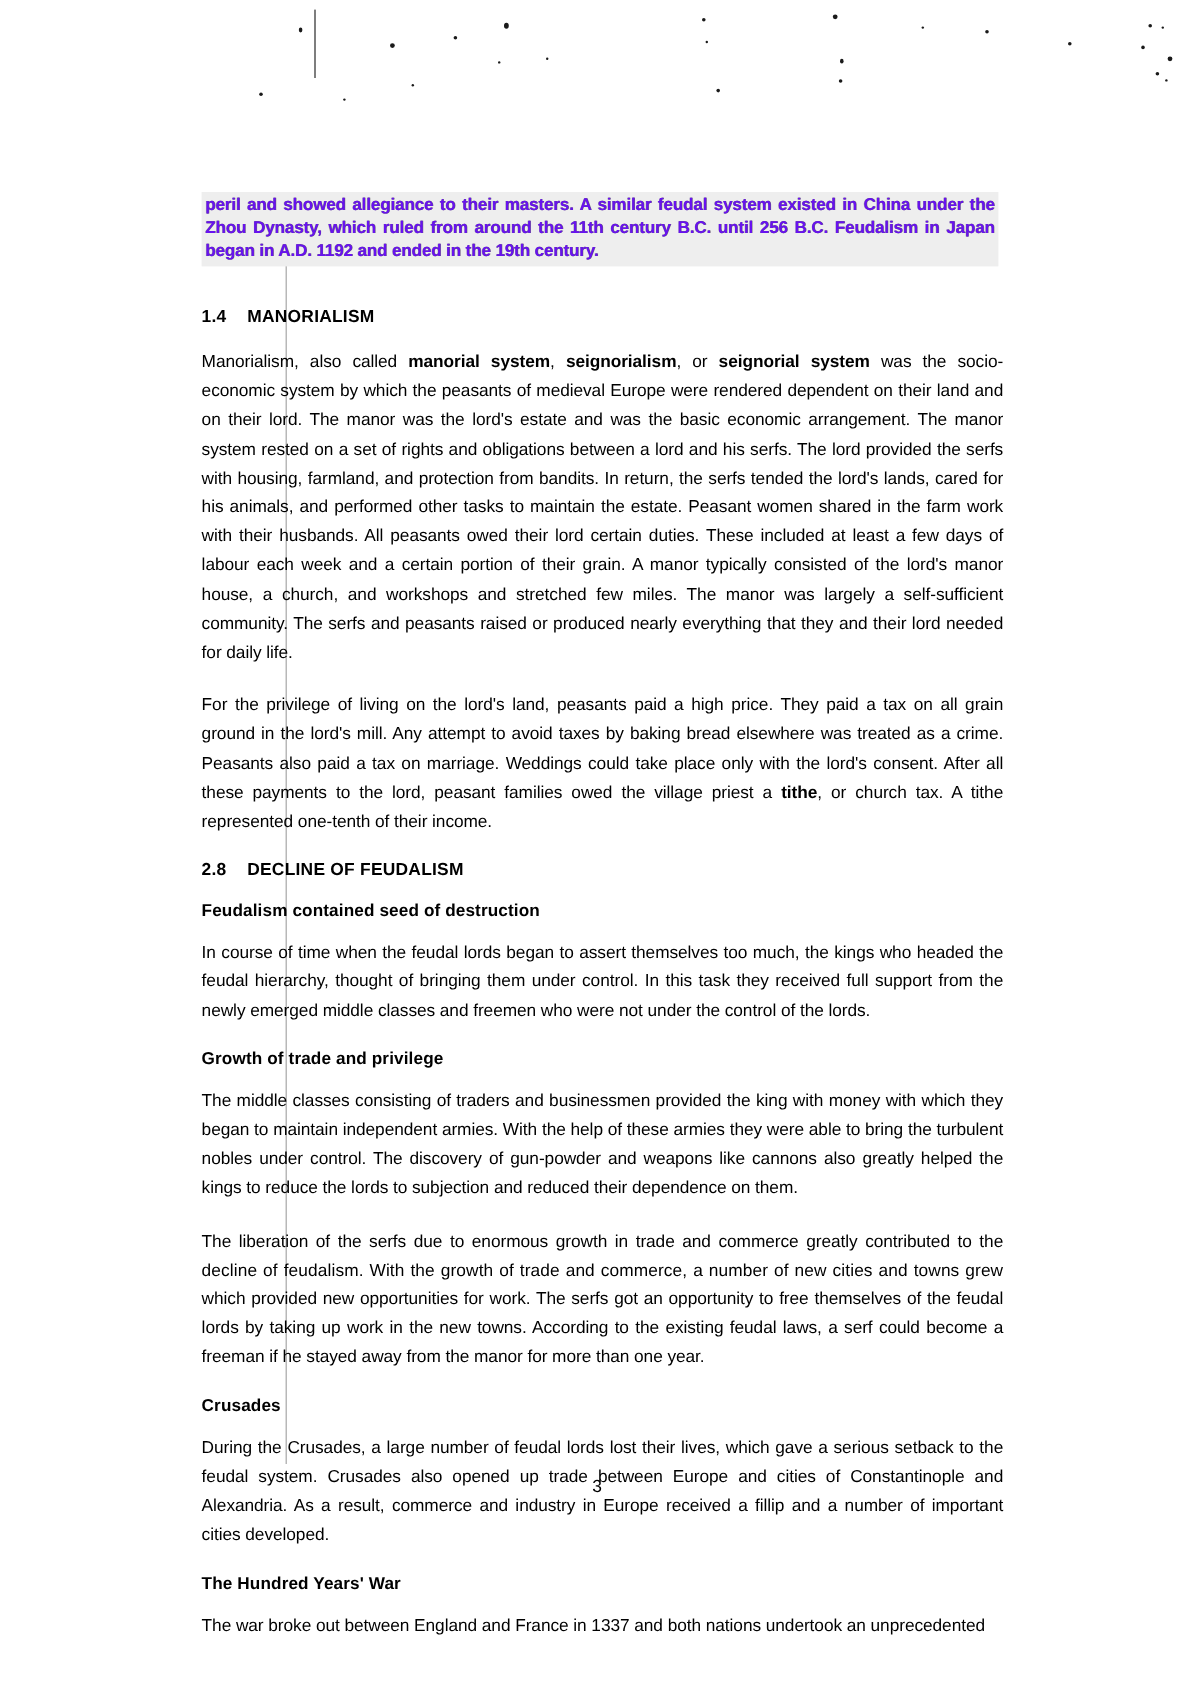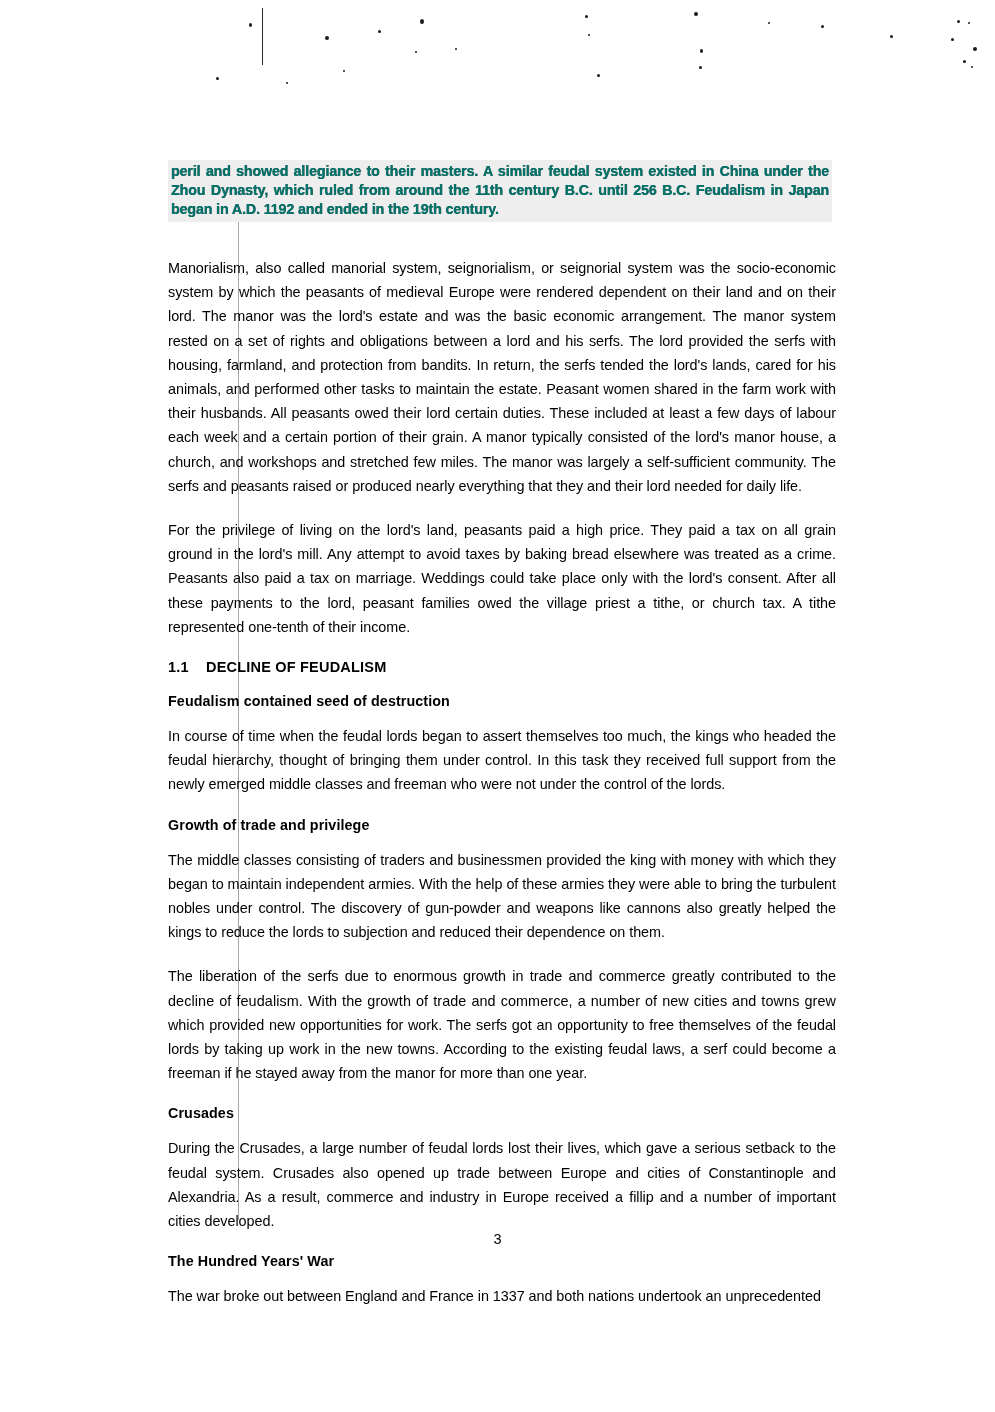--- a/index.html
+++ b/index.html
@@ -61,21 +61,21 @@
     pointer-events: none;
   }
 
   .highlight-block {
     background: #d8d8d8;
     padding: 2px 3px 3px 3px;
     margin: 0 0 34px 0;
     font-size: 14.2px;
     line-height: 19px;
     text-align: justify;
-    color: #0f766e;
+    color: #6d28d9;
     font-weight: 600;
     letter-spacing: -0.1px;
     filter: contrast(1.25);
     text-shadow: 0.4px 0.3px 0 rgba(0,0,0,0.45), -0.3px 0.4px 0 rgba(0,0,0,0.25);
     width: 664px;
     box-sizing: border-box;
   }
 
   h2.section-heading {
     font-size: 14.5px;
@@ -100,21 +100,21 @@
     line-height: 24.2px;
     text-align: justify;
     margin: 0 0 20px 0;
     letter-spacing: -0.05px;
   }
   p.body-text:last-child { margin-bottom: 12px; }
 
   .tight { margin-bottom: 16px; }
   .gap-xl { margin-bottom: 44px; }
 
-  b, strong { font-weight: normal; }
+  b, strong { font-weight: bold; }
   .slant {
     letter-spacing: 0.1px;
   }
 
   .page-number {
     position: absolute;
     left: 0;
     top: 1231px;
     width: 995px;
     text-align: center;
@@ -153,36 +153,39 @@
     <span class="speck" style="left:963px;top:60px;width:3px;height:3px;"></span>
     <span class="speck" style="left:971px;top:66px;width:2px;height:2px;"></span>
   </div>
 
   <div class="fold-line"></div>
 
   <div class="content">
 
     <p class="highlight-block">peril and showed allegiance to their masters. A similar feudal system existed in China under the Zhou Dynasty, which ruled from around the 11th century B.C. until 256 B.C. Feudalism in Japan began in A.D. 1192 and ended in the 19th century.</p>
 
+    <h2 class="section-heading">
+      <span class="num">1.4</span><span>MANORIALISM</span>
+    </h2>
 
     <p class="body-text">
       <span>Manorialism, also called </span><b>manorial system</b><span>, </span><b>seignorialism</b><span>, or </span><b>seignorial system</b><span> was the socio-economic system by which the peasants of medieval Europe were rendered dependent on their land and on their lord. The manor was the lord's estate and was the basic economic arrangement. The manor system rested on a set of rights and obligations between a lord and his serfs. The lord provided the serfs with housing, farmland, and protection from bandits. In return, the serfs tended the lord's lands, cared for his animals, and performed other tasks to maintain the estate. Peasant women shared in the farm work with their husbands. All peasants owed their lord certain duties. These included at least a few days of labour each week and a certain portion of their grain. A manor typically consisted of the lord's manor house, a church, and workshops and stretched few miles. The manor was largely a self-sufficient community. The serfs and peasants raised or produced nearly everything that they and their lord needed for daily life.</span>
     </p>
 
     <p class="body-text gap-xl">
       <span>For the privilege of living on the lord's land, peasants paid a high price. They paid a tax on all grain ground in the lord's mill. Any attempt to avoid taxes by baking bread elsewhere was treated as a crime. Peasants also paid a tax on marriage. Weddings could take place only with the lord's consent. After all these payments to the lord, peasant families owed the village priest a </span><b>tithe</b><span>, or church tax. A tithe represented one-tenth of their income.</span>
     </p>
 
     <h2 class="section-heading">
-      <span class="num">1.1</span><span>DECLINE OF FEUDALISM</span>
+      <span class="num">2.8</span><span>DECLINE OF FEUDALISM</span>
     </h2>
 
 
     <h3 class="sub-heading">Feudalism contained seed of destruction</h3>
-    <p class="body-text tight">In course of time when the feudal lords began to assert themselves too much, the kings who headed the feudal hierarchy, thought of bringing them under control. In this task they received full support from the newly emerged middle classes and freeman who were not under the control of the lords.</p>
+    <p class="body-text tight">In course of time when the feudal lords began to assert themselves too much, the kings who headed the feudal hierarchy, thought of bringing them under control. In this task they received full support from the newly emerged middle classes and freemen who were not under the control of the lords.</p>
 
     <h3 class="sub-heading">Growth of trade and privilege</h3>
     <p class="body-text tight">The middle classes consisting of traders and businessmen provided the king with money with which they began to maintain independent armies. With the help of these armies they were able to bring the turbulent nobles under control. The discovery of gun-powder and weapons like cannons also greatly helped the kings to reduce the lords to subjection and reduced their dependence on them.</p>
     <p class="body-text tight">
       <span>The liberation of the serfs due to enormous growth in trade and commerce greatly contributed to the </span><span class="slant">decline of feudalism. With the growth of trade and commerce, a number of new cities and towns grew</span><span> which provided new opportunities for work. The serfs got an opportunity to free themselves of the feudal lords by taking up work in the new towns. According to the existing feudal laws, a serf could become a freeman if he stayed away from the manor for more than one year.</span>
     </p>
 
     <h3 class="sub-heading">Crusades</h3>
     <p class="body-text tight">During the Crusades, a large number of feudal lords lost their lives, which gave a serious setback to the feudal system. Crusades also opened up trade between Europe and cities of Constantinople and Alexandria. As a result, commerce and industry in Europe received a fillip and a number of important cities developed.</p>
 

